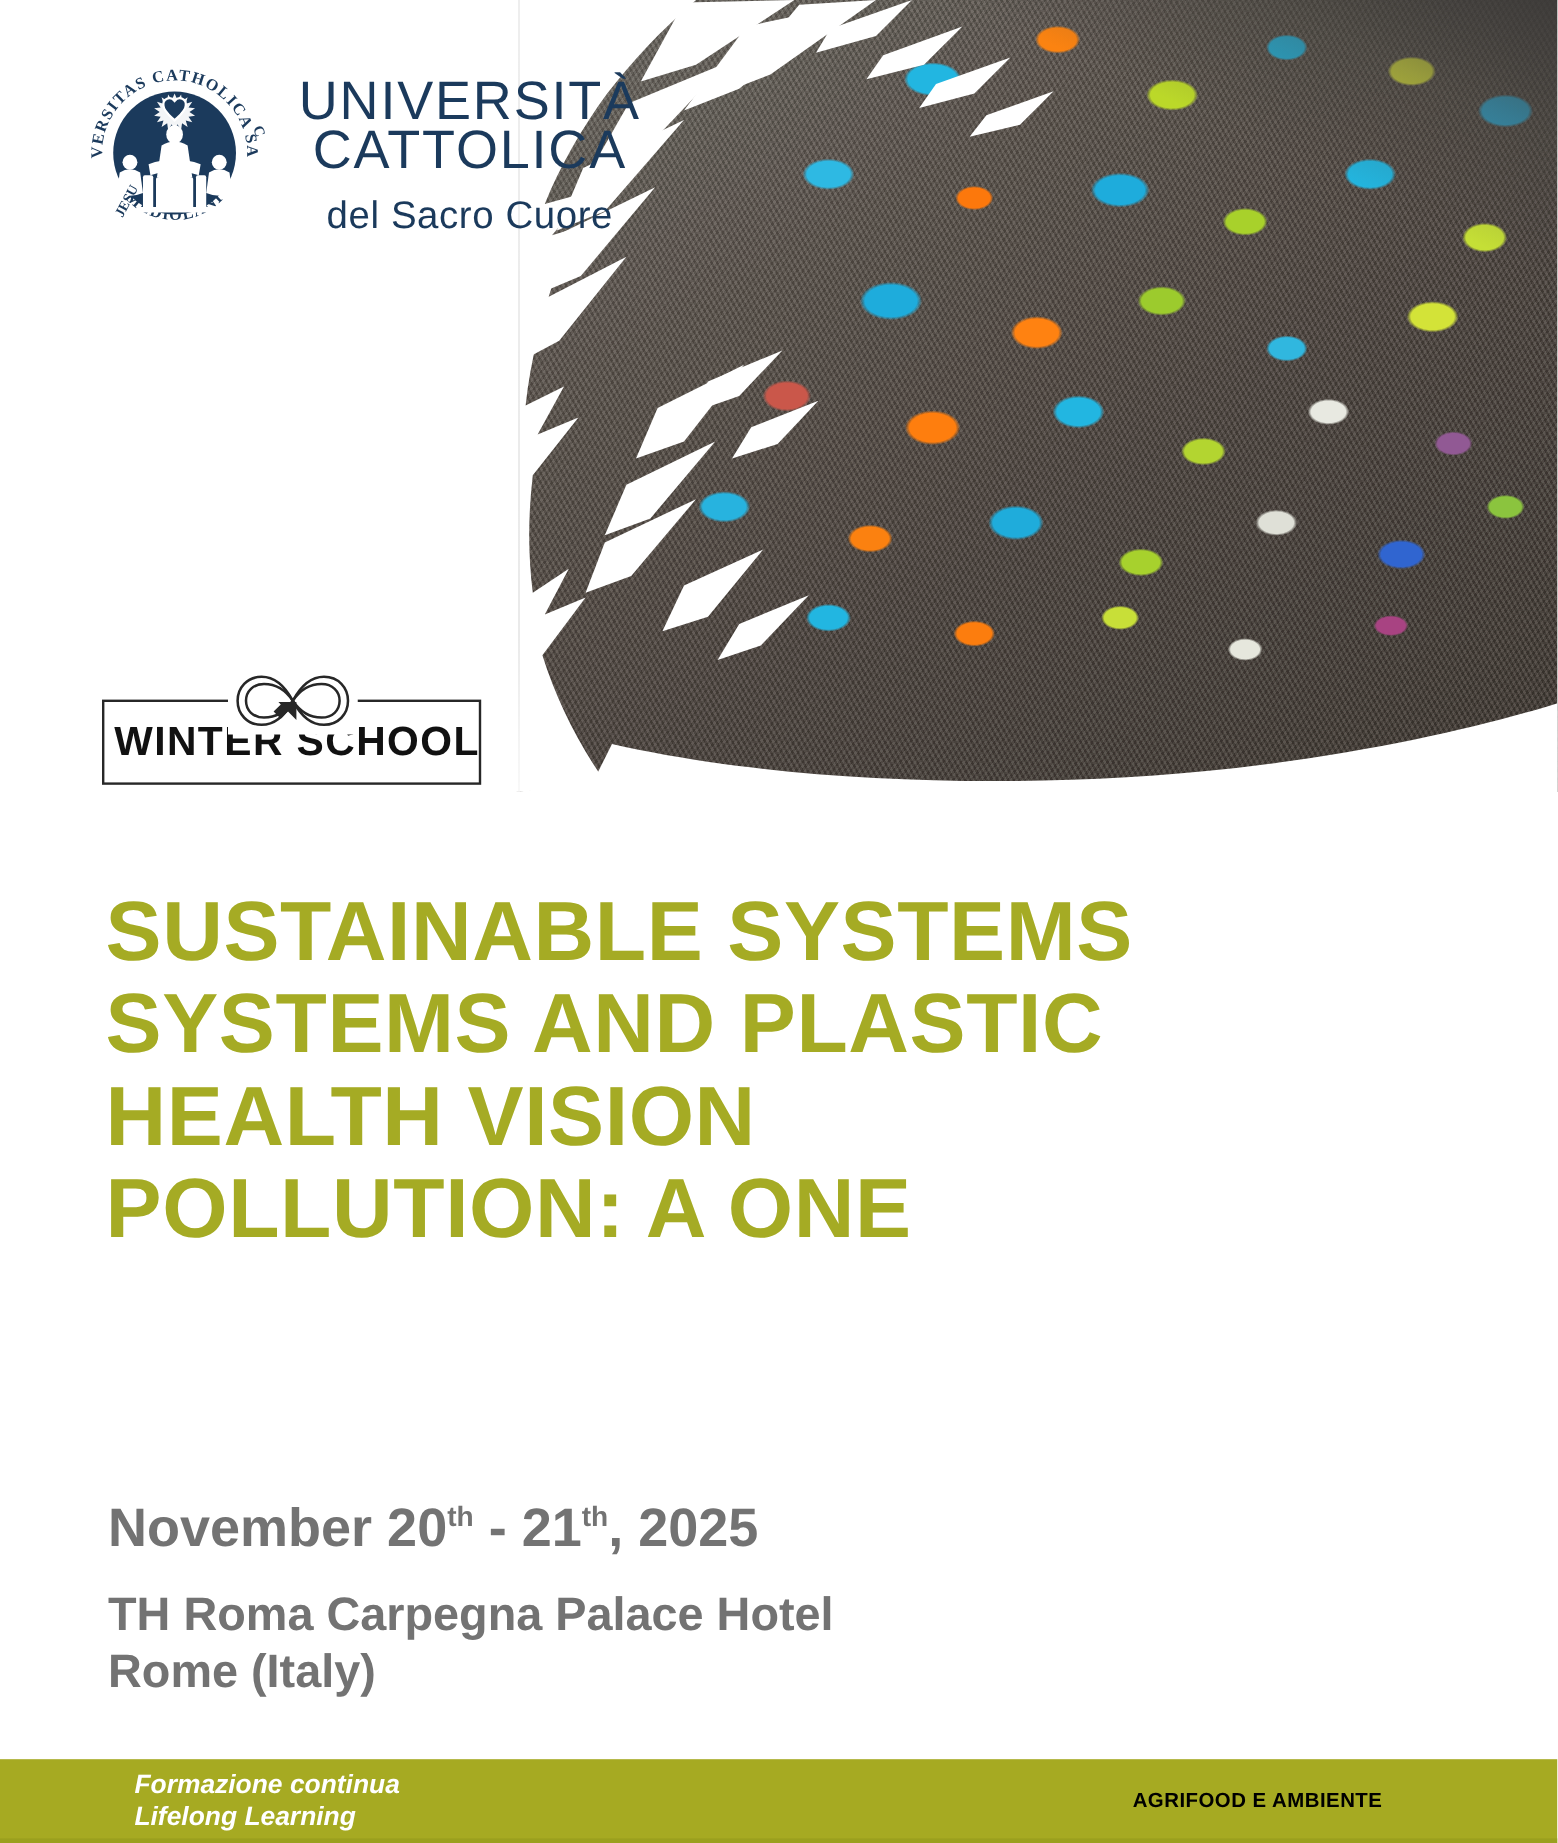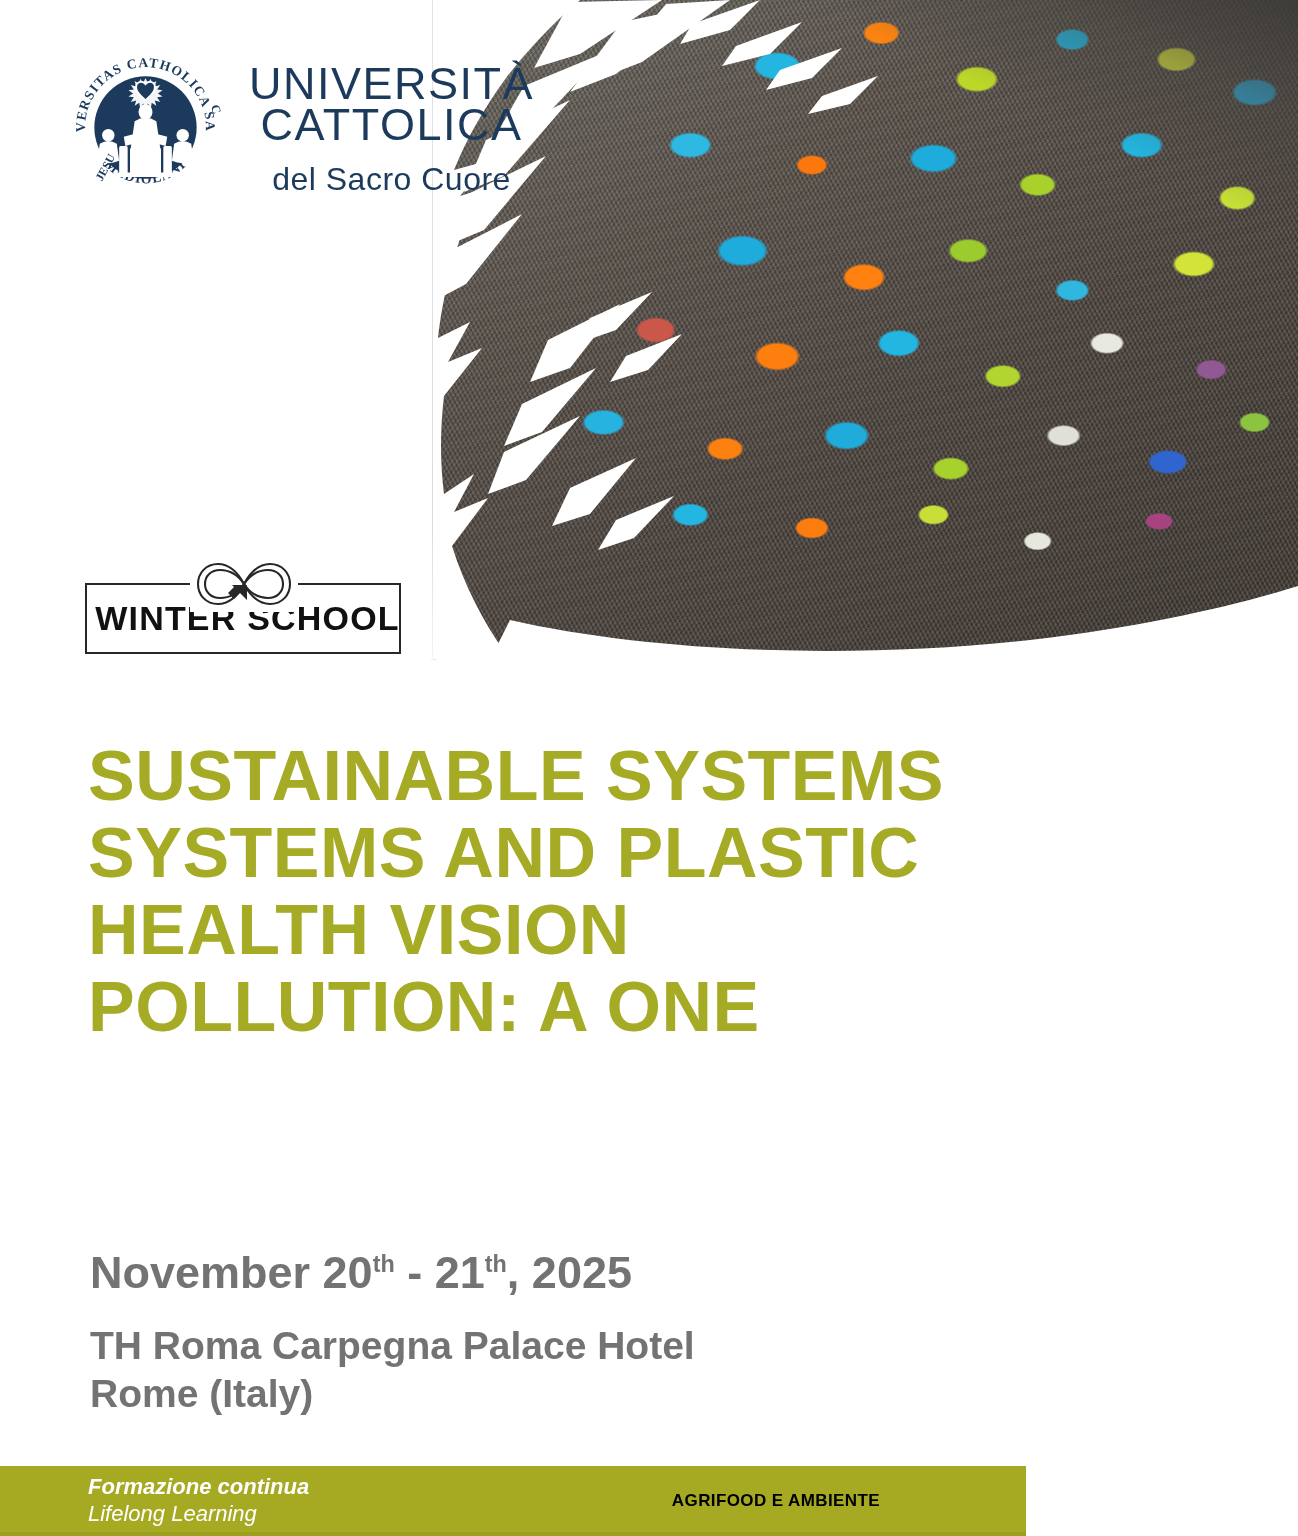--- a/index.html
+++ b/index.html
@@ -123,31 +123,31 @@
   .meta{position:absolute;left:90px;top:1248px;color:#737373;}
   .meta .date{
     font-size:45px;font-weight:700;letter-spacing:0px;line-height:1.12;white-space:nowrap;
   }
   .meta .date sup{font-size:0.52em;vertical-align:super;font-weight:700;}
   .meta .venue{font-size:39px;font-weight:700;line-height:1.22;margin-top:24px;}
   .meta .venue span{display:block;white-space:nowrap;}
 
   
   .footer{
-    position:absolute;left:0;bottom:0;width:1026px;height:70px;
+    position:absolute;left:0;bottom:0;width:1298px;height:70px;
     background:#a6aa22;
     display:flex;align-items:center;justify-content:space-between;
-    box-sizing:border-box;padding:0 76px 0 88px;
+    box-sizing:border-box;padding:0 76px 0 112px;
   }
   .footer::after{
     content:"";position:absolute;left:0;bottom:0;width:100%;height:4px;background:#9aa01e;
   }
   .f-left{color:#ffffff;line-height:1.22;font-size:22px;font-style:italic;}
   .f-left .fl1{font-weight:700;display:block;}
-  .f-left .fl2{font-weight:400;display:block;}
+  .f-left .fl2{font-weight:700;display:block;}
   .f-right{color:#000000;font-size:17px;font-weight:700;letter-spacing:.4px;margin-right:70px;margin-left:32px;}
 </style>
 </head>
 <body>
 
 <div class="page">
 
   <div class="hero-wrap">
     <div class="hero-photo"></div>
 

